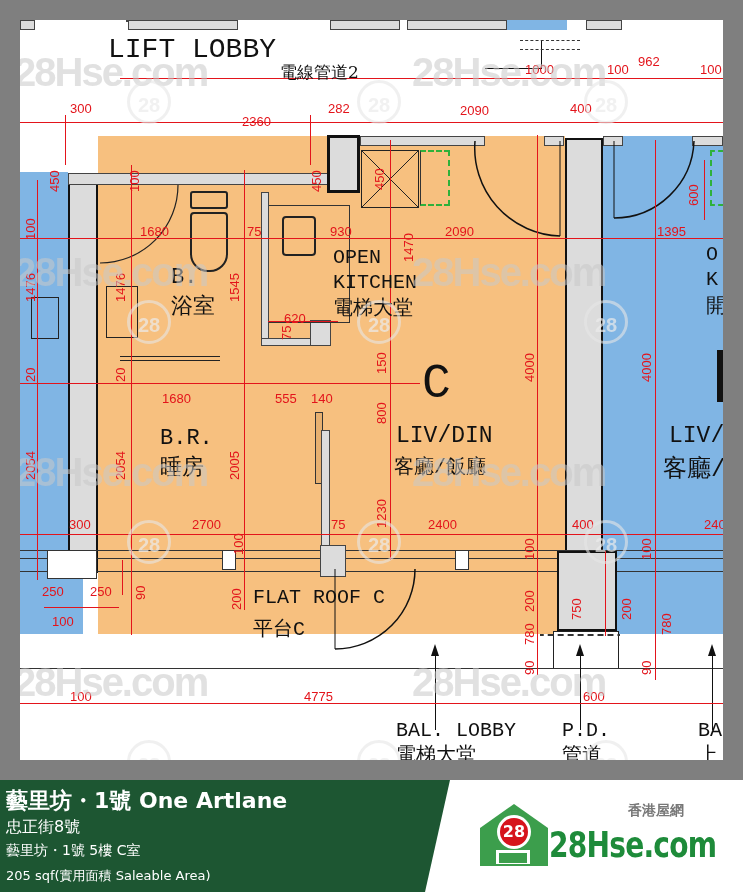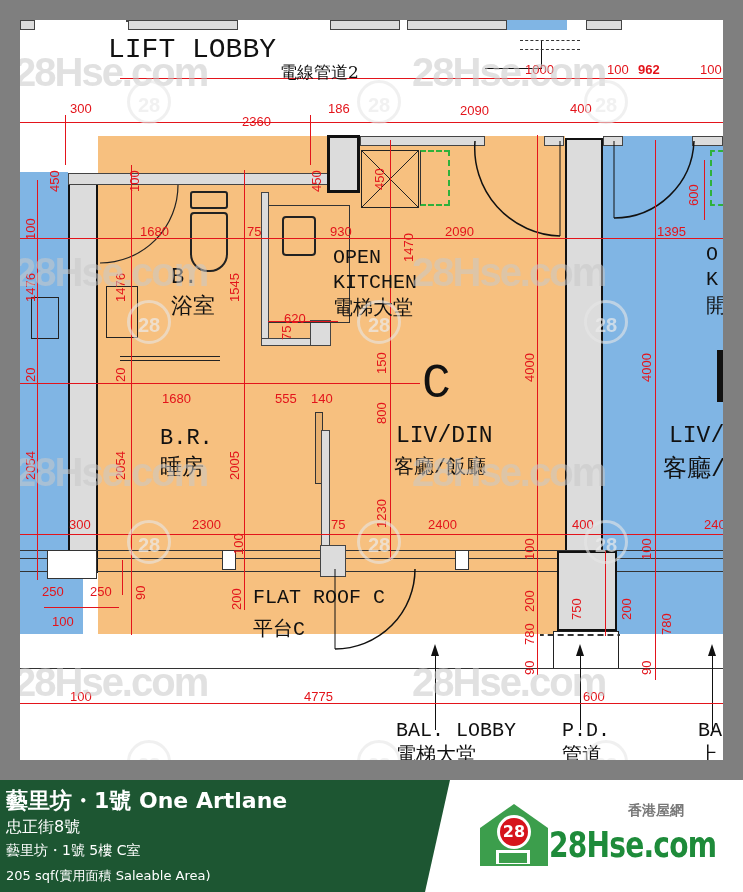--- a/index.html
+++ b/index.html
@@ -264,27 +264,27 @@
   <div class="vline" style="left:517px;top:115px;height:540px;"></div>
   <div class="vline" style="left:635px;top:120px;height:540px;"></div>
   <div class="vline" style="left:45px;top:95px;height:50px;"></div>
   <div class="vline" style="left:290px;top:95px;height:50px;"></div>
   <div class="vline" style="left:102px;top:540px;height:35px;"></div>
   <div class="vline" style="left:585px;top:531px;height:85px;"></div>
   <div class="vline" style="left:684px;top:140px;height:60px;"></div>
 
   <span class="dim" style="left:50px;top:82px;">300</span>
   <span class="dim" style="left:222px;top:95px;">2360</span>
-  <span class="dim" style="left:308px;top:82px;">186</span>
+  <span class="dim" style="left:308px;top:82px;">282</span>
   <span class="dim" style="left:440px;top:84px;">2090</span>
   <span class="dim" style="left:550px;top:82px;">400</span>
 
   <span class="dim" style="left:505px;top:43px;">1000</span>
   <span class="dim" style="left:587px;top:43px;">100</span>
-  <span class="dim" style="left:618px;top:43px;font-weight:bold;">962</span>
+  <span class="dim" style="left:618px;top:35px;">962</span>
   <span class="dim" style="left:680px;top:43px;">100</span>
 
   <span class="dimv" style="left:28px;top:172px;">450</span>
   <span class="dimv" style="left:108px;top:172px;">100</span>
   <span class="dimv" style="left:290px;top:172px;">450</span>
   <span class="dimv" style="left:4px;top:220px;">100</span>
   <span class="dimv" style="left:353px;top:170px;">450</span>
   <span class="dimv" style="left:667px;top:186px;">600</span>
 
   <span class="dim" style="left:120px;top:205px;">1680</span>
@@ -310,21 +310,21 @@
   <span class="dim" style="left:255px;top:372px;">555</span>
   <span class="dim" style="left:291px;top:372px;">140</span>
 
   <span class="dimv" style="left:4px;top:460px;">2054</span>
   <span class="dimv" style="left:94px;top:460px;">2054</span>
   <span class="dimv" style="left:208px;top:460px;">2005</span>
   <span class="dimv" style="left:355px;top:404px;">800</span>
   <span class="dimv" style="left:355px;top:508px;">1230</span>
 
   <span class="dim" style="left:49px;top:498px;">300</span>
-  <span class="dim" style="left:172px;top:498px;">2300</span>
+  <span class="dim" style="left:172px;top:498px;">2700</span>
   <span class="dim" style="left:311px;top:498px;">75</span>
   <span class="dim" style="left:408px;top:498px;">2400</span>
   <span class="dim" style="left:552px;top:498px;">400</span>
   <span class="dim" style="left:684px;top:498px;">2400</span>
 
   <span class="dimv" style="left:212px;top:535px;">100</span>
   <span class="dimv" style="left:503px;top:540px;">100</span>
   <span class="dimv" style="left:620px;top:540px;">100</span>
   <span class="dimv" style="left:114px;top:580px;">90</span>
   <span class="dimv" style="left:210px;top:590px;">200</span>

